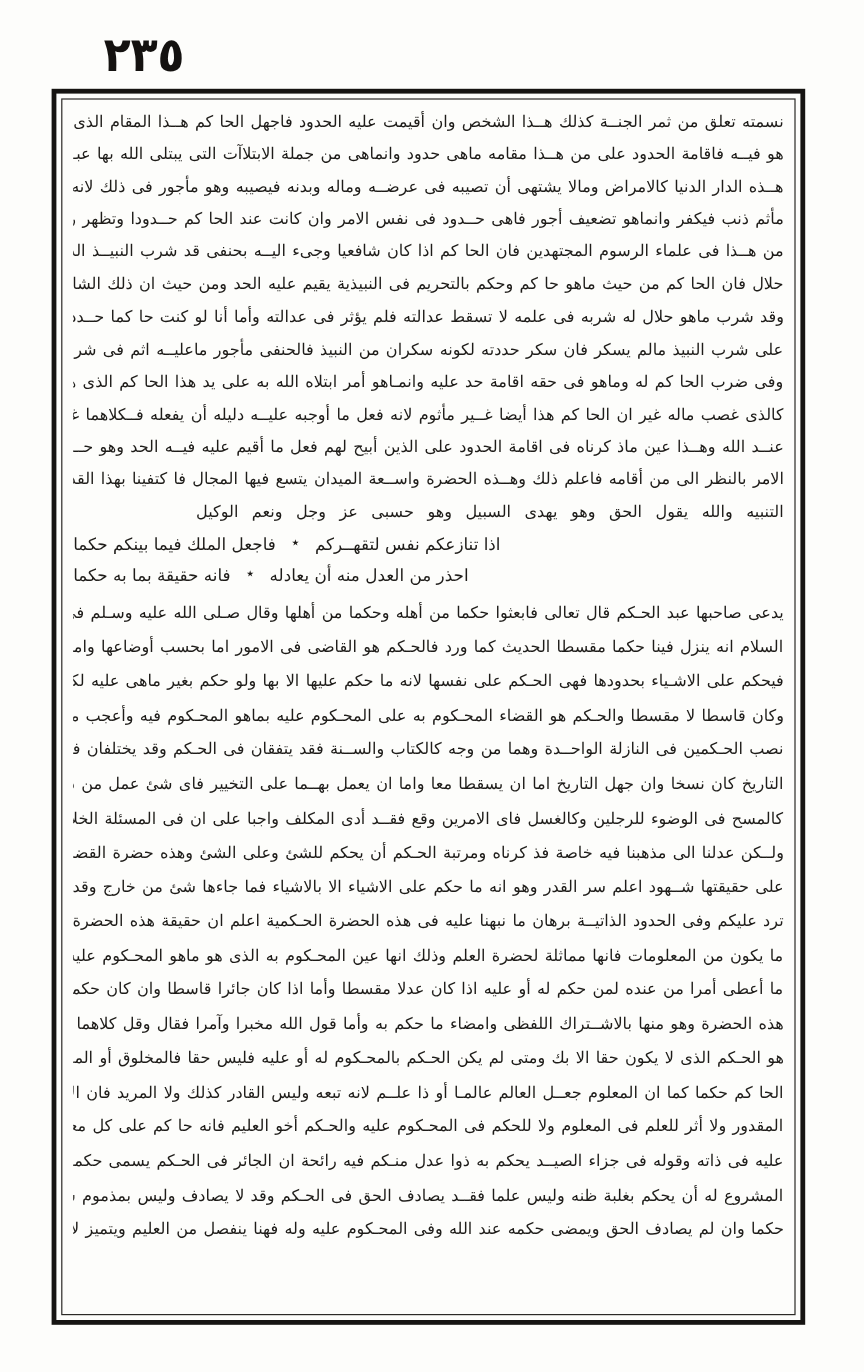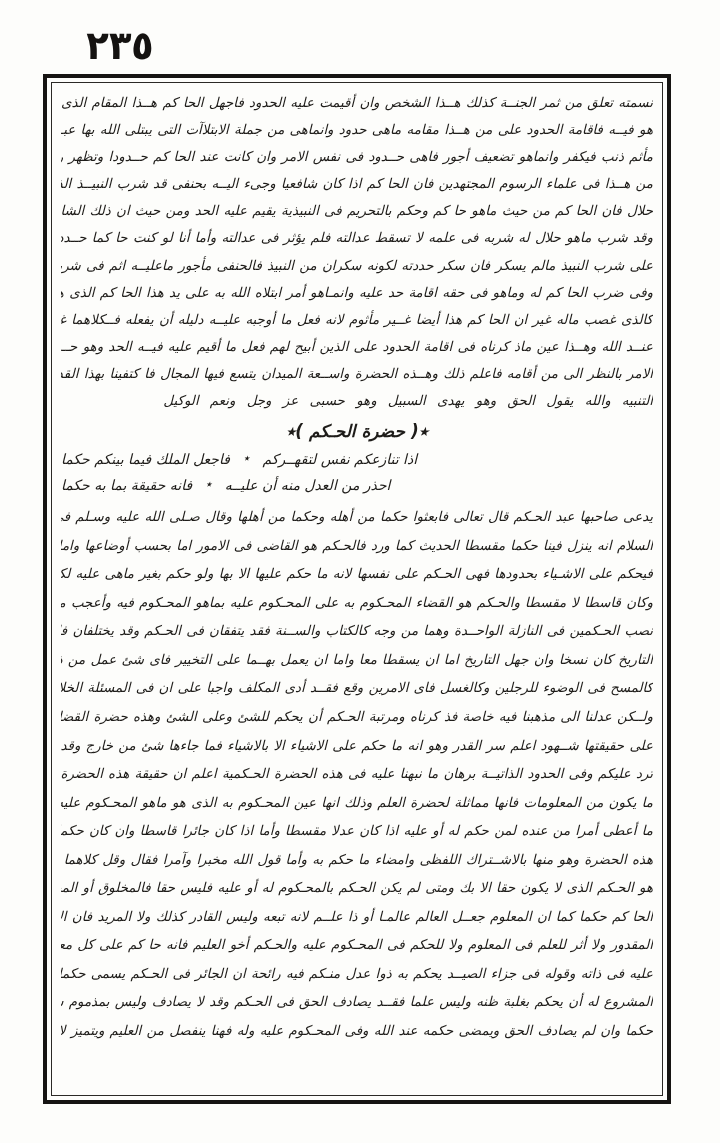--- a/index.html
+++ b/index.html
@@ -14,21 +14,20 @@
     position:absolute;top:24px;left:86px;
     font-size:37px;font-weight:bold;color:#141210;
     transform:scaleY(1.08) skewX(-2deg);
     letter-spacing:-2px;
     direction:rtl;
   }
   .frame-outer{
     position:absolute;left:43px;top:74px;width:620px;height:1022px;
     border:4px solid #161412;
     background:#fdfdfb;
-    font-style:italic;
   }
   .frame-inner{
     position:absolute;left:4px;top:4px;right:4px;bottom:4px;
     border:1.5px solid #2b2926;
     pointer-events:none;
   }
   .text-block{
     position:absolute;left:14px;top:11px;right:14px;bottom:10px;
     direction:rtl;
   }
@@ -69,39 +68,39 @@
   <div class="page-number">٢٣٥</div>
 
   <div class="frame-outer">
     <div class="frame-inner"></div>
 
     <div class="text-block">
 
       <div class="sec1">
         <div class="tline">نسمته تعلق من ثمر الجنــة كذلك هــذا الشخص وان أقيمت عليه الحدود فاجهل الحا كم هــذا المقام الذى</div>
         <div class="tline">هو فيــه فاقامة الحدود على من هــذا مقامه ماهى حدود وانماهى من جملة الابتلاآت التى يبتلى الله بها عبــده فى</div>
+        <div class="tline">هــذه الدار الدنيا كالامراض ومالا يشتهى أن تصيبه فى عرضــه وماله وبدنه فيصيبه وهو مأجور فى ذلك لانه</div>
         <div class="tline">مأثم ذنب فيكفر وانماهو تضعيف أجور فاهى حــدود فى نفس الامر وان كانت عند الحا كم حــدودا وتظهر رائحة</div>
         <div class="tline">من هــذا فى علماء الرسوم المجتهدين فان الحا كم اذا كان شافعيا وجىء اليــه بحنفى قد شرب النبيــذ الذى يقول بأنه</div>
         <div class="tline">حلال فان الحا كم من حيث ماهو حا كم وحكم بالتحريم فى النبيذية يقيم عليه الحد ومن حيث ان ذلك الشارب حنفى</div>
         <div class="tline">وقد شرب ماهو حلال له شربه فى علمه لا تسقط عدالته فلم يؤثر فى عدالته وأما أنا لو كنت حا كما حــددت حنفيا</div>
         <div class="tline">على شرب النبيذ مالم يسكر فان سكر حددته لكونه سكران من النبيذ فالحنفى مأجور ماعليــه اثم فى شربه النبيــذ</div>
         <div class="tline">وفى ضرب الحا كم له وماهو فى حقه اقامة حد عليه وانمـاهو أمر ابتلاه الله به على يد هذا الحا كم الذى هو الشافعى</div>
         <div class="tline">كالذى غصب ماله غير ان الحا كم هذا أيضا غــير مأثوم لانه فعل ما أوجبه عليــه دليله أن يفعله فــكلاهما غــير مأثوم</div>
         <div class="tline">عنــد الله وهــذا عين ماذ كرناه فى اقامة الحدود على الذين أبيح لهم فعل ما أقيم عليه فيــه الحد وهو حــد فى نفس</div>
         <div class="tline">الامر بالنظر الى من أقامه فاعلم ذلك وهــذه الحضرة واســعة الميدان يتسع فيها المجال فا كتفينا بهذا القدر من</div>
         <div class="tline partial">التنبيه والله يقول الحق وهو يهدى السبيل وهو حسبى عز وجل ونعم الوكيل</div>
       </div>
 
-      <div class="heading">٭( حضرة الحـكم )٭</div>
 
       <div class="verse">
         <span>اذا تنازعكم نفس لتقهــركم</span><span class="sep">٭</span><span>فاجعل الملك فيما بينكم حكما</span>
       </div>
       <div class="verse">
-        <span>احذر من العدل منه أن عليــه</span><span class="sep">٭</span><span>فانه حقيقة بما به حكما</span>
+        <span>احذر من العدل منه أن يعادله</span><span class="sep">٭</span><span>فانه حقيقة بما به حكما</span>
       </div>
 
       <div class="sec2">
         <div class="tline">يدعى صاحبها عبد الحـكم قال تعالى فابعثوا حكما من أهله وحكما من أهلها وقال صـلى الله عليه وسـلم فى عيسى عليه</div>
         <div class="tline">السلام انه ينزل فينا حكما مقسطا الحديث كما ورد فالحـكم هو القاضى فى الامور اما بحسب أوضاعها واما بحسب أعيانها</div>
         <div class="tline">فيحكم على الاشـياء بحدودها فهى الحـكم على نفسها لانه ما حكم عليها الا بها ولو حكم بغير ماهى عليه لكان حكم جور</div>
         <div class="tline">وكان قاسطا لا مقسطا والحـكم هو القضاء المحـكوم به على المحـكوم عليه بماهو المحـكوم فيه وأعجب ما فى هذه الحضرة</div>
         <div class="tline">نصب الحـكمين فى النازلة الواحــدة وهما من وجه كالكتاب والســنة فقد يتفقان فى الحـكم وقد يختلفان فان علم</div>
         <div class="tline">التاريخ كان نسخا وان جهل التاريخ اما ان يسقطا معا واما ان يعمل بهــما على التخيير فاى شئ عمل من ذلك كان</div>
         <div class="tline">كالمسح فى الوضوء للرجلين وكالغسل فاى الامرين وقع فقــد أدى المكلف واجبا على ان فى المسئلة الخلاف المشهور</div>

